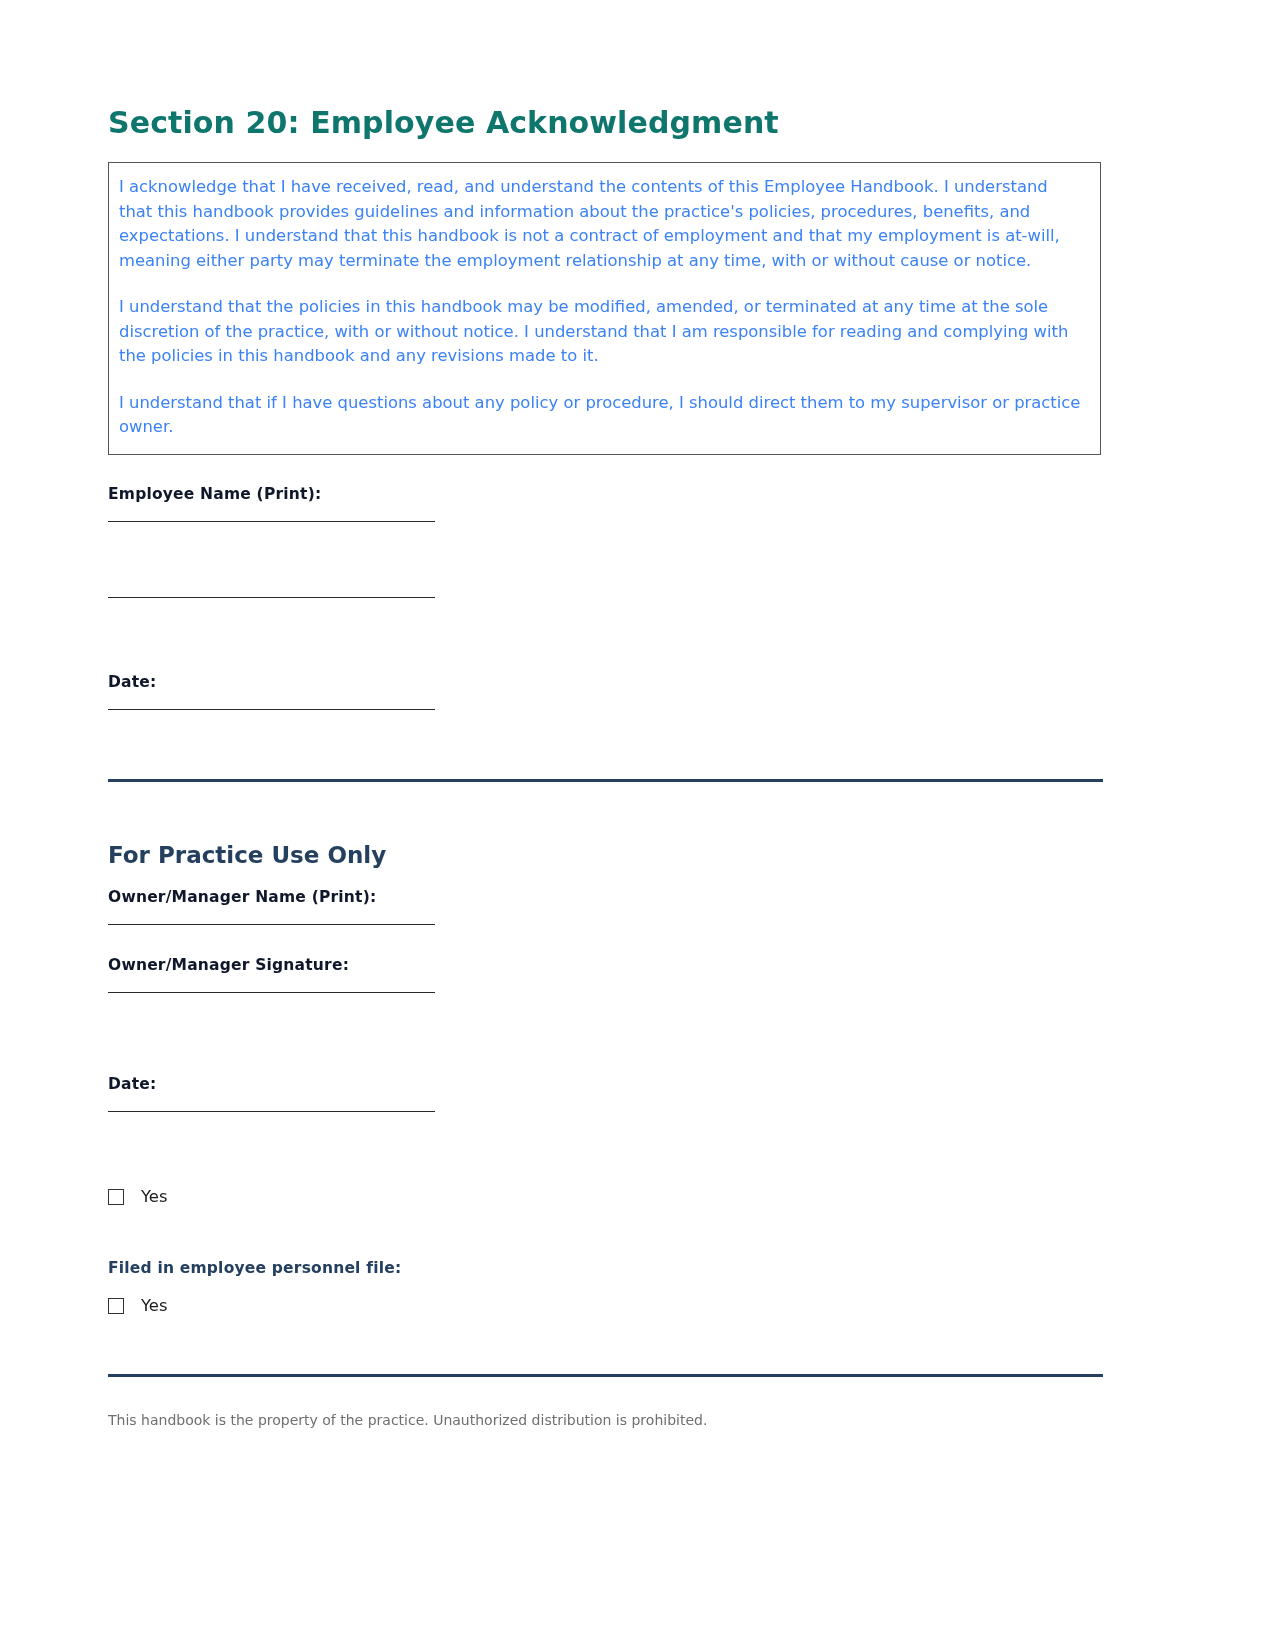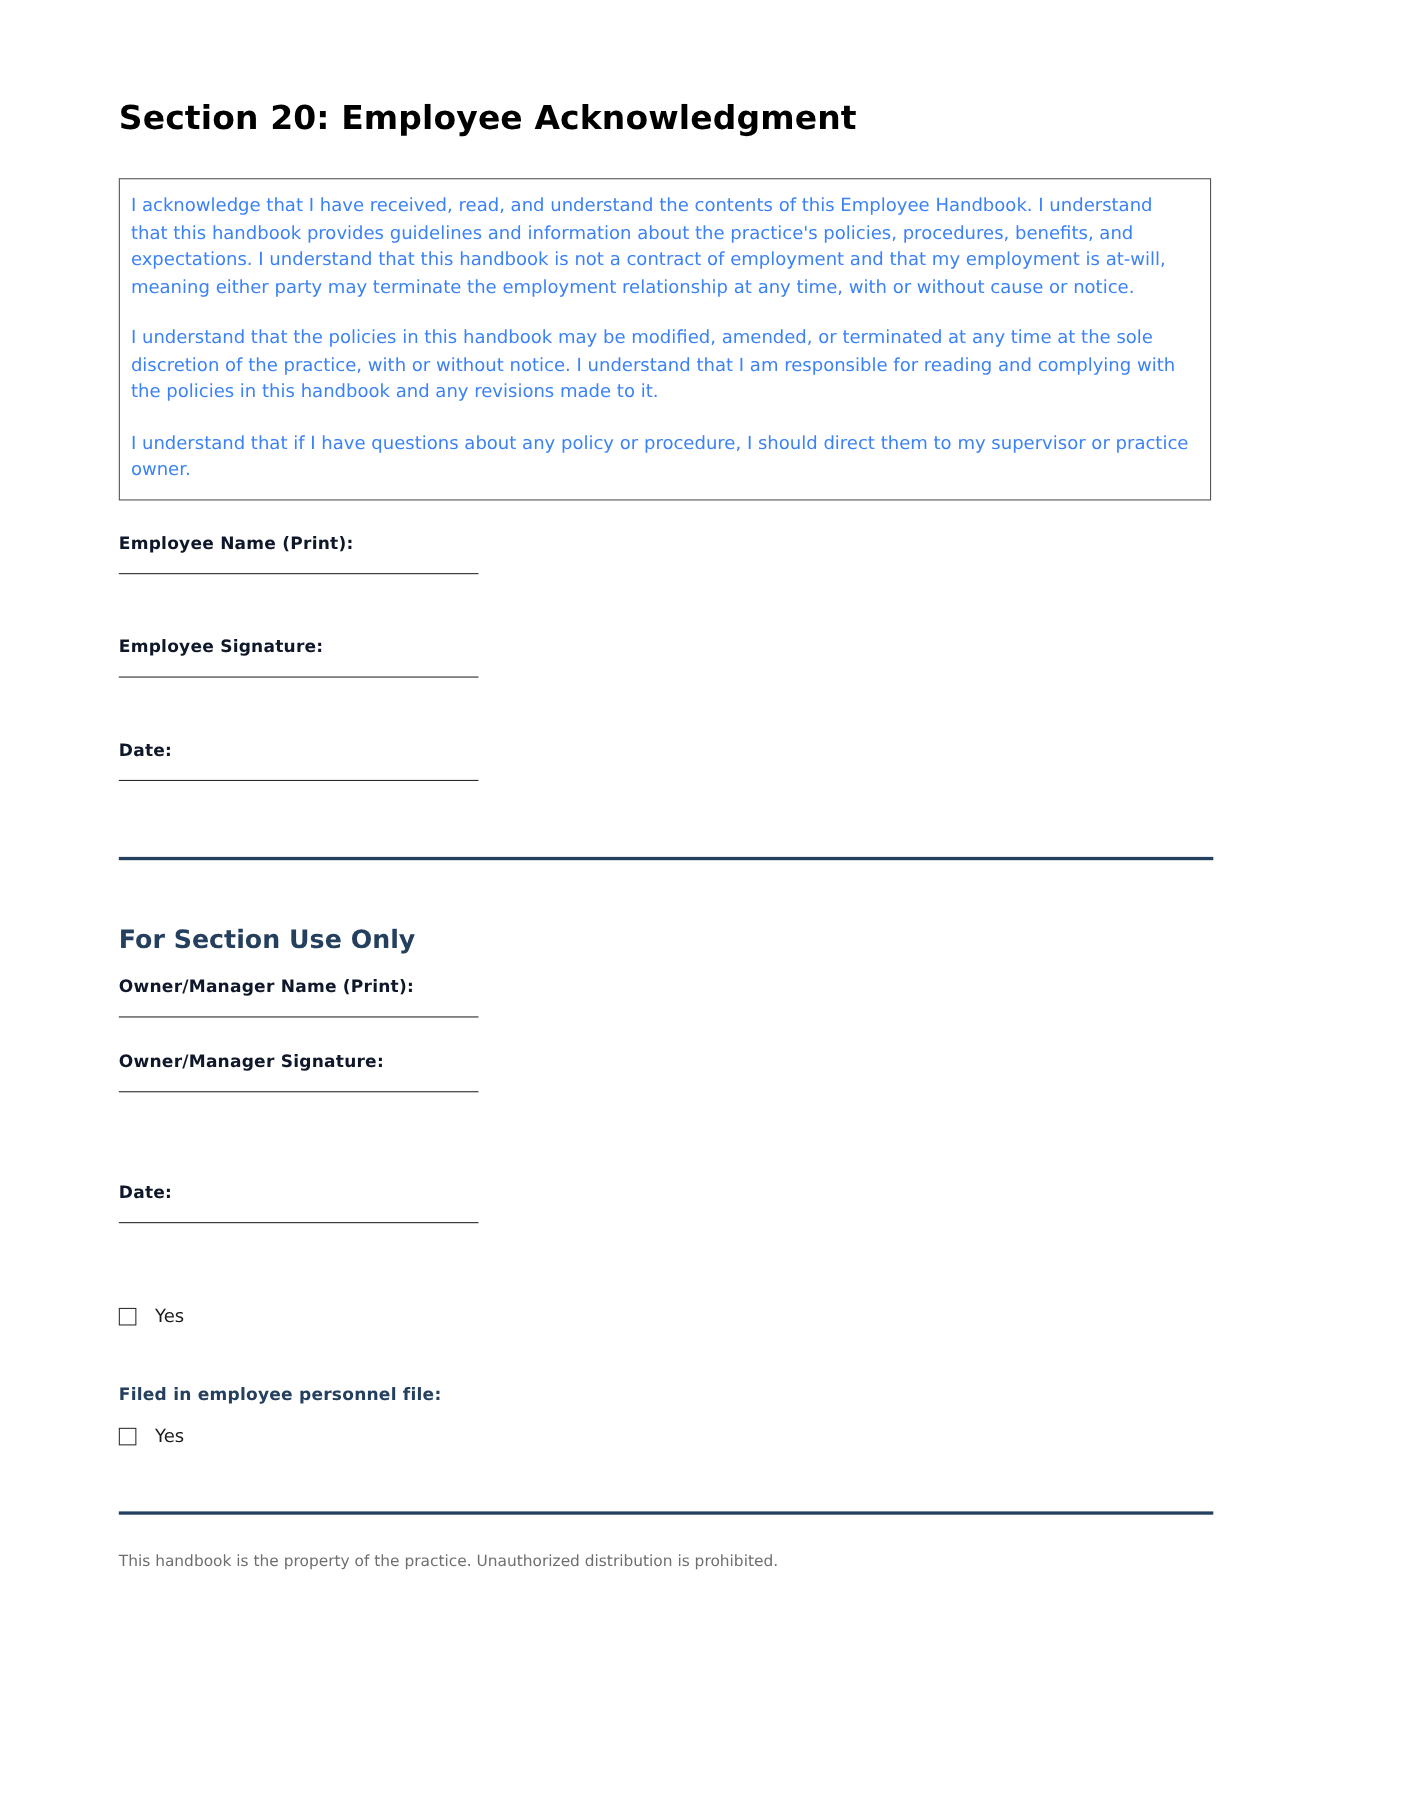--- a/index.html
+++ b/index.html
@@ -29,24 +29,24 @@
     position: absolute;
     left: 108px;
     top: 0;
     width: 995px;
   }
 
   
   .doc-title {
     position: absolute;
     left: 0;
-    top: 90px;
+    top: 105px;
     font-size: 30px;
     font-weight: bold;
-    color: #000000;
+    color: #0f766e;
     letter-spacing: 0.1px;
     white-space: nowrap;
   }
 
   
   .ack-box {
     position: absolute;
     left: 0;
     top: 162px;
     width: 993px;
@@ -160,32 +160,31 @@
       <p class="ack-para">I understand that the policies in this handbook may be modified, amended, or terminated at any time at the sole discretion of the practice, with or without notice. I understand that I am responsible for reading and complying with the policies in this handbook and any revisions made to it.</p>
       <p class="ack-para">I understand that if I have questions about any policy or procedure, I should direct them to my supervisor or practice owner.</p>
     </div>
 
     <div class="field" style="top:485px;">
       <div class="field-label">Employee Name (Print):</div>
       <div class="field-line"></div>
     </div>
 
     <div class="field" style="top:579px;">
-      <div class="field-label">Employee Signature:</div>
       <div class="field-line"></div>
     </div>
 
     <div class="field" style="top:673px;">
       <div class="field-label">Date:</div>
       <div class="field-line"></div>
     </div>
 
     <div class="divider" style="top:779px;"></div>
 
-    <div class="section-heading" style="top:842px;">For Section Use Only</div>
+    <div class="section-heading" style="top:842px;">For Practice Use Only</div>
 
     <div class="field" style="top:888px;">
       <div class="field-label">Owner/Manager Name (Print):</div>
       <div class="field-line"></div>
     </div>
 
     <div class="field" style="top:956px;">
       <div class="field-label">Owner/Manager Signature:</div>
       <div class="field-line"></div>
     </div>

